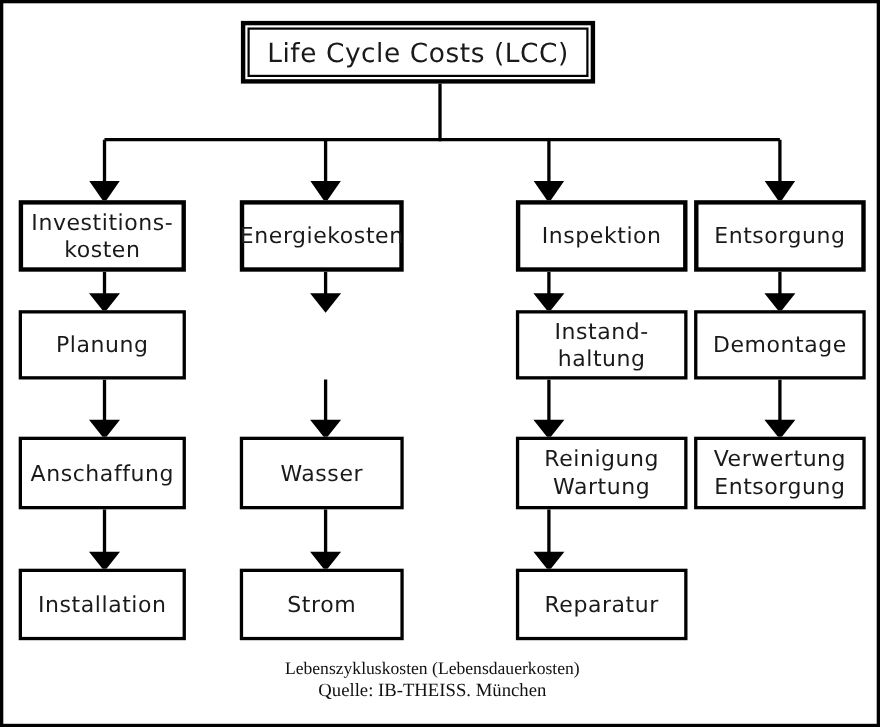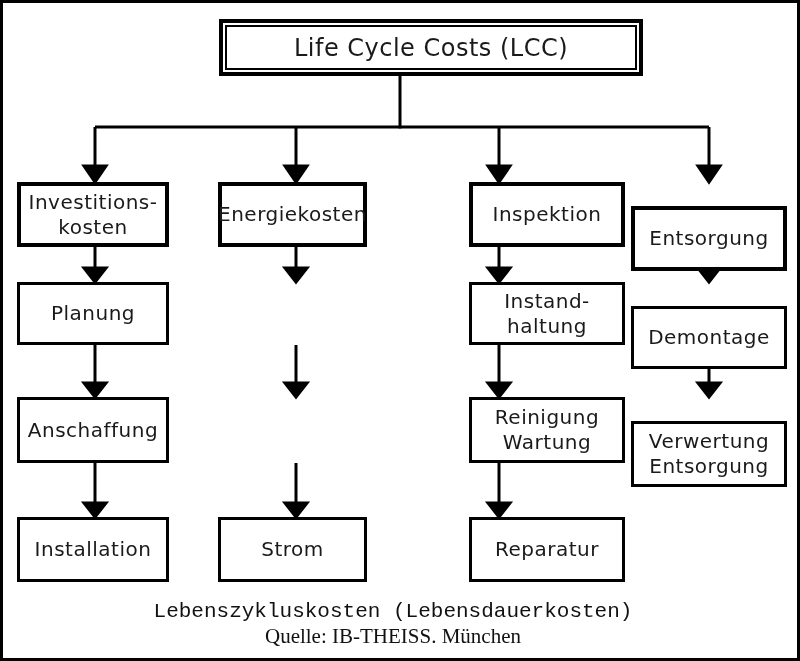--- a/index.html
+++ b/index.html
@@ -38,32 +38,32 @@
     font-size: 20px;
     line-height: 1.25;
     letter-spacing: 0.5px;
     white-space: pre-line;
   }
   .level1 { border-width: 4px; }
   
   .c1 { left: 14px;  width: 152px; }
   .c2 { left: 215px; width: 149px; }
   .c3 { left: 418px; width: 156px; margin-left: 48px; }
-  .c4 { left: 628px; width: 156px; margin-top: 24px; }
+  .c4 { left: 628px; width: 156px; }
   
   .r1 { top: 179px; height: 65px; }
   .r2 { top: 279px; height: 63px; }
   .r3 { top: 394px; height: 66px; }
   .r4 { top: 514px; height: 65px; }
   
   .root-box {
     position: absolute;
     left: 216px;
     top: 16px;
-    width: 424px;
+    width: 322px;
     height: 57px;
     box-sizing: border-box;
     border: 4px solid #000000;
     background: #ffffff;
     padding: 2px;
   }
   .root-inner {
     width: 100%;
     height: 100%;
     box-sizing: border-box;
@@ -77,22 +77,22 @@
   }
   .caption {
     position: absolute;
     left: 0;
     top: 597px;
     width: 780px;
     text-align: center;
     font-family: "Liberation Serif", "DejaVu Serif", serif;
     color: #111111;
   }
-  .caption-title { font-size: 21px; line-height: 1.15; font-family: Liberation Mono, monospace; }
-  .caption-source { font-size: 21px; line-height: 1.2; }
+  .caption-title { font-size: 16px; line-height: 1.15; }
+  .caption-source { font-size: 17px; line-height: 1.2; }
 </style>
 </head>
 <body>
 
 <div class="page">
 
   <svg class="connectors" viewBox="0 0 800 661" xmlns="http://www.w3.org/2000/svg">
     <g stroke="#000000" stroke-width="3" fill="#000000">
 
       <line x1="397" y1="72" x2="397" y2="125.5"></line>
@@ -139,20 +139,21 @@
     <div class="root-inner">Life Cycle Costs (LCC)</div>
   </div>
 
   <div class="node level1 c1 r1">Investitions-
 kosten</div>
   <div class="node c1 r2">Planung</div>
   <div class="node c1 r4">Installation</div>
   <div class="node c1 r3">Anschaffung</div>
 
   <div class="node level1 c2 r1">Energiekosten</div>
+  <div class="node c2 r3">Wasser</div>
   <div class="node c2 r4">Strom</div>
 
   <div class="node level1 c3 r1">Inspektion</div>
   <div class="node c3 r2">Instand-
 haltung</div>
   <div class="node c3 r4">Reparatur</div>
   <div class="node c3 r3">Reinigung
 Wartung</div>
 
   <div class="node level1 c4 r1">Entsorgung</div>

